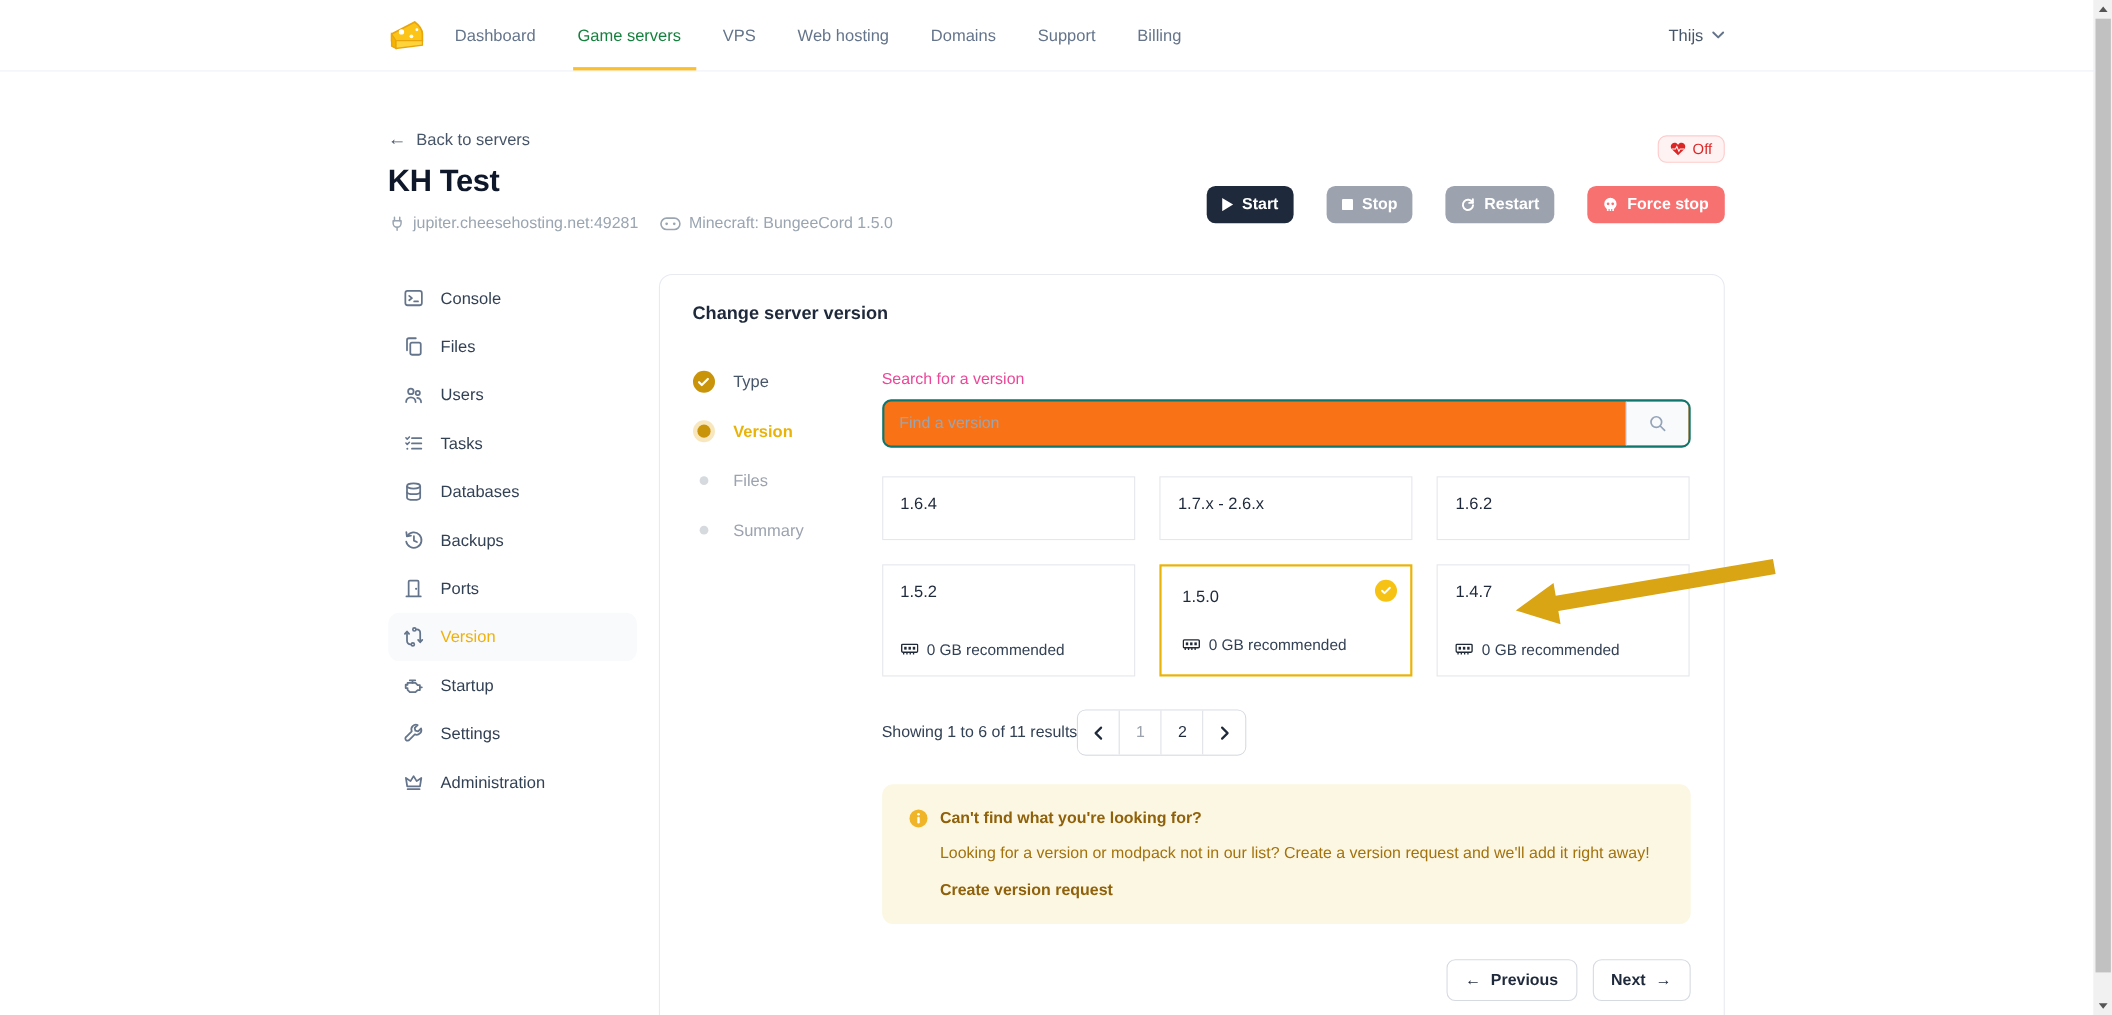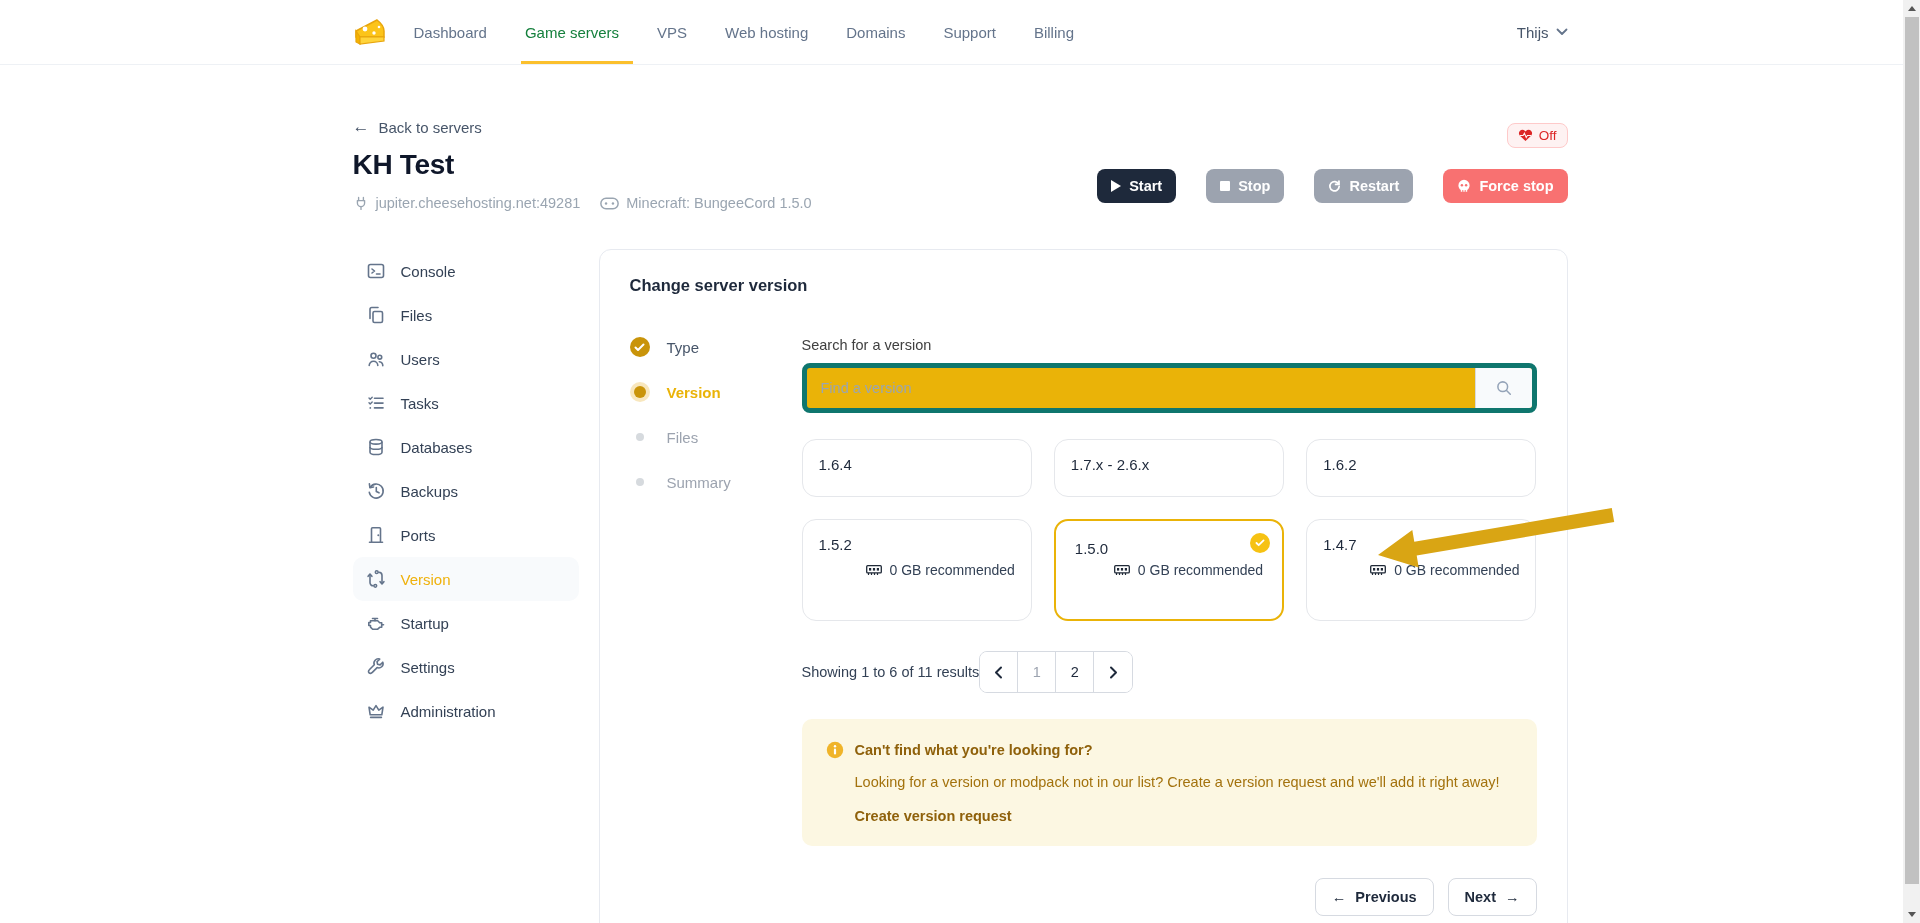--- a/index.html
+++ b/index.html
@@ -56,30 +56,30 @@
   .step{display:flex;align-items:center;gap:17px;font-size:15px;color:#475569}
   .dot-wrap{width:20px;height:20px;display:flex;align-items:center;justify-content:center;flex-shrink:0}
   .dot-complete{width:20px;height:20px;border-radius:50%;background:#c9940a;display:flex;align-items:center;justify-content:center}
   .dot-active{width:12px;height:12px;border-radius:50%;background:#c9940a;box-shadow:0 0 0 4px #ecc névtelen}
   .dot-active{box-shadow:0 0 0 4px #edc35c66}
   .dot-pending{width:8px;height:8px;border-radius:50%;background:#d6dade}
   .step.active{color:#eab308;font-weight:600}
   .step.pending{color:#9ca3af}
 
   .panel{flex:1;margin-left:30px}
-  .search-label{font-size:14.5px;color:#404040}
-  .search-box{margin-top:10px;display:flex;height:40px;border:5px solid #0f766e;border-radius:8px;overflow:hidden;background:#eab308}
+  .search-label{font-size:14.5px;color:#ec4899}
+  .search-box{margin-top:10px;display:flex;height:40px;border:2px solid #0f766e;border-radius:8px;overflow:hidden;background:#f97316}
   .search-box input{flex:1;border:none;outline:none;padding:0 14px;font-size:14.5px;color:#334155;font-family:inherit;background:transparent}
   .search-box input::placeholder{color:#9aa5b1}
   .search-btn{width:57px;border:none;border-left:1px solid #d6dae1;background:#f8fafc;display:flex;align-items:center;justify-content:center;cursor:pointer}
 
   .cards{margin-top:26px;display:grid;grid-template-columns:repeat(3,1fr);gap:22px}
-  .vcard{border:1px solid #e5e7eb;border-radius:14px;padding:16px;position:relative;cursor:pointer;box-sizing:border-box;background:#fff}
+  .vcard{border:1px solid #e5e7eb;border-radius:0;padding:16px;position:relative;cursor:pointer;box-sizing:border-box;background:#fff}
   .vcard.compact{height:58px}
-  .vcard.tall{height:102px;display:flex;justify-content:space-between}
+  .vcard.tall{height:102px;display:flex;flex-direction:column;justify-content:space-between}
   .vtitle{font-size:15px;font-weight:500;color:#1e293b}
   .vcard.selected{border:2px solid #eab308;padding:19px}
   .check-badge{position:absolute;top:12px;right:12px;width:20px;height:20px;border-radius:50%;background:#f6c213;
     display:flex;align-items:center;justify-content:center}
   .ram-line{display:flex;align-items:center;gap:8px;font-size:14px;color:#334155}
 
   .results-row{margin-top:30px;display:flex;align-items:center}
   .results-text{font-size:14.5px;color:#334155}
   .pagination{display:flex;border:1px solid #d6dae1;border-radius:8px;overflow:hidden;background:#fff}
   .page-btn{width:38px;height:40px;display:flex;align-items:center;justify-content:center;

